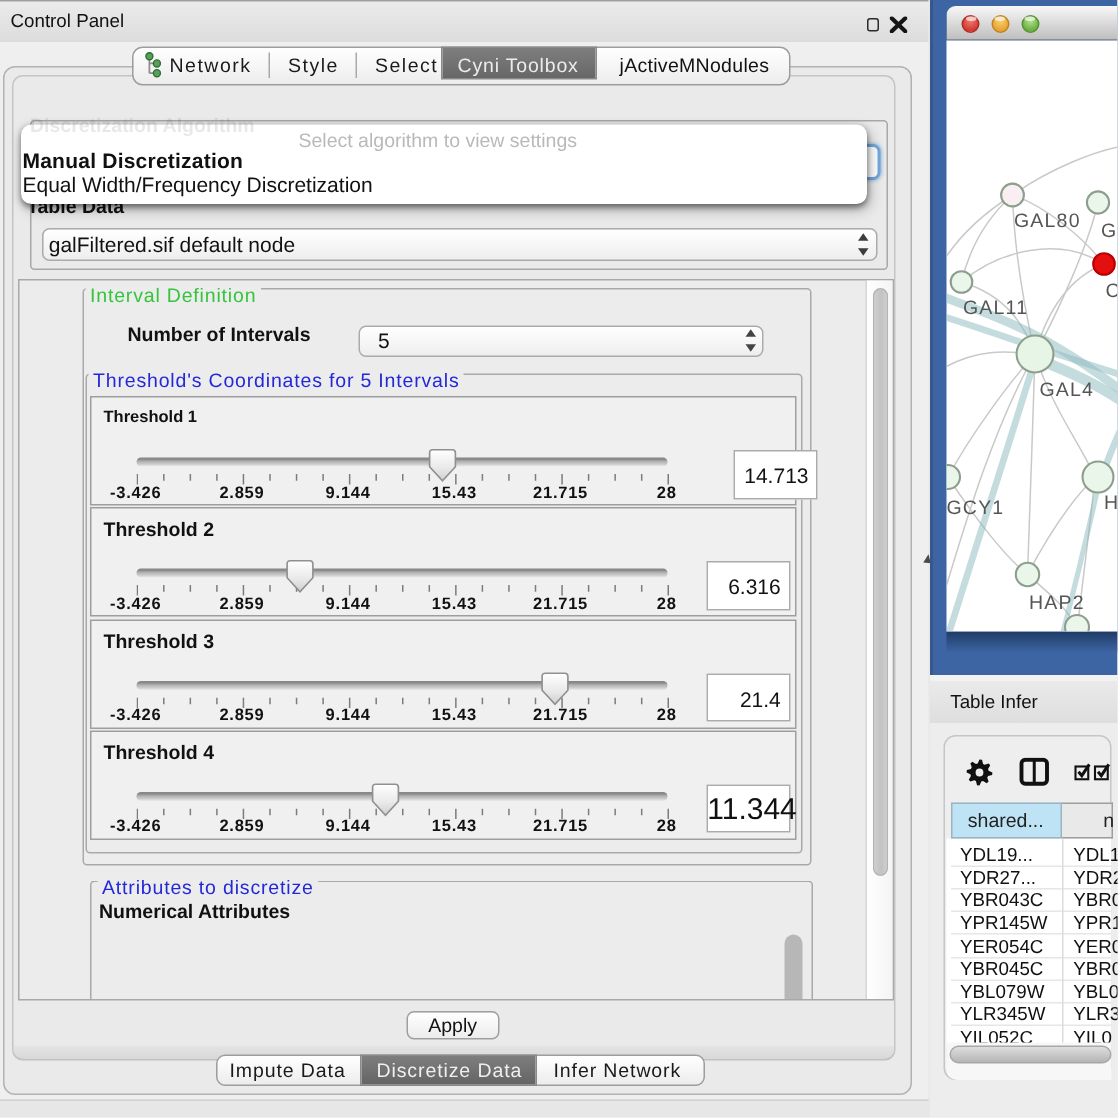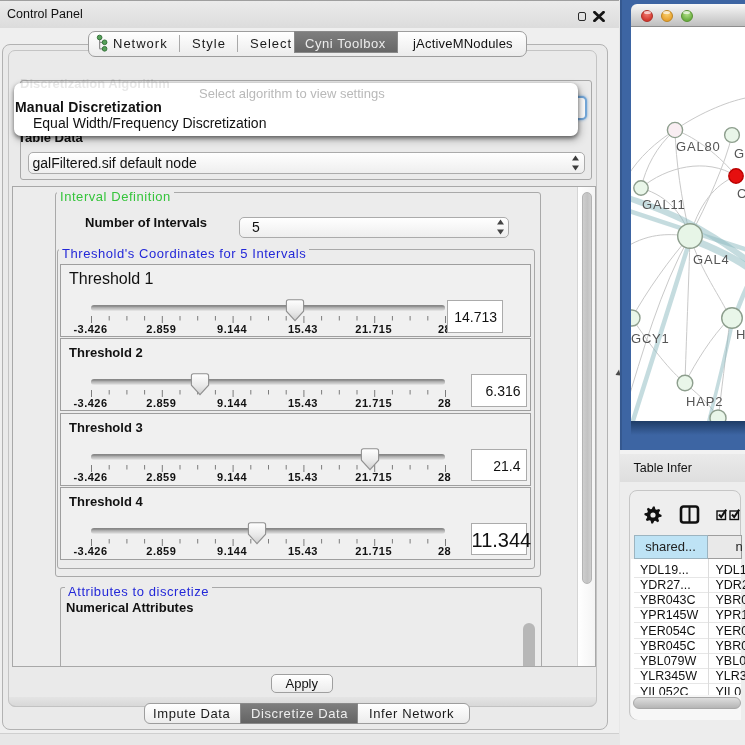--- a/index.html
+++ b/index.html
@@ -50,21 +50,21 @@
 <div class="abs" style="left:85px;top:216px;font-size:13px;color:#111;font-weight:bold;white-space:nowrap;line-height:13px;">Number of Intervals</div>
 <div class="abs" style="left:239px;top:216.5px;width:270px;height:21px;background:linear-gradient(180deg,#ffffff,#eeeeee);border:1px solid #ababab;border-radius:5px;box-sizing:border-box;"></div>
 <div class="abs" style="left:252px;top:220px;font-size:14px;color:#111;font-weight:normal;white-space:nowrap;line-height:14px;">5</div>
 <svg class="abs" style="left:496px;top:219px" width="9" height="16" viewBox="0 0 9 16">
       <path d="M4.5 0.5 L8 5.5 H1 Z" fill="#444"></path>
       <path d="M4.5 15.5 L1 10.5 H8 Z" fill="#444"></path>
     </svg>
 <div class="abs" style="left:57px;top:249px;width:478px;height:320px;border:1px solid #a9a9a9;border-radius:3px;box-sizing:border-box;"></div>
 <div class="abs" style="left:59px;top:247px;font-size:13px;color:#2328d8;font-weight:normal;white-space:nowrap;line-height:13px;background:#ececec;padding:0 3px;letter-spacing:0.55px;">Threshold's Coordinates for 5 Intervals</div>
 <div class="abs" style="left:59.5px;top:264.0px;width:471px;height:73px;background:#f0f0f0;border:1px solid #9e9e9e;box-sizing:border-box;"></div>
-<div class="abs" style="left:69px;top:272.0px;font-size:16px;color:#111;font-weight:normal;white-space:nowrap;line-height:13px;">Threshold 1</div>
+<div class="abs" style="left:69px;top:272.0px;font-size:11px;color:#111;font-weight:bold;white-space:nowrap;line-height:13px;">Threshold 1</div>
 <div class="abs" style="left:90.5px;top:305.0px;width:354.0px;height:6px;background:linear-gradient(180deg,#868686 0%,#8a8a8a 20%,#b2b2b2 45%,#cdcdcd 75%,#ebebeb 100%);border-radius:3px;"></div>
 <svg class="abs" style="left:90.5px;top:316.0px" width="356" height="8">
       <rect x="0.00" y="0" width="1" height="7" fill="#7c7c7c"></rect>
       <rect x="17.70" y="0" width="1" height="4.5" fill="#7c7c7c"></rect>
       <rect x="35.40" y="0" width="1" height="4.5" fill="#7c7c7c"></rect>
       <rect x="53.10" y="0" width="1" height="4.5" fill="#7c7c7c"></rect>
       <rect x="70.80" y="0" width="1" height="7" fill="#7c7c7c"></rect>
       <rect x="88.50" y="0" width="1" height="4.5" fill="#7c7c7c"></rect>
       <rect x="106.20" y="0" width="1" height="4.5" fill="#7c7c7c"></rect>
       <rect x="123.90" y="0" width="1" height="4.5" fill="#7c7c7c"></rect>
@@ -84,21 +84,21 @@
     </svg>
 <div class="abs" style="left:50.5px;top:323.5px;font-size:11px;color:#111;font-weight:bold;white-space:nowrap;line-height:11px;width:80px;text-align:center;letter-spacing:0.5px;left:50.5px;">-3.426</div>
 <div class="abs" style="left:121.30000000000001px;top:323.5px;font-size:11px;color:#111;font-weight:bold;white-space:nowrap;line-height:11px;width:80px;text-align:center;letter-spacing:0.5px;left:121.30000000000001px;">2.859</div>
 <div class="abs" style="left:192.1px;top:323.5px;font-size:11px;color:#111;font-weight:bold;white-space:nowrap;line-height:11px;width:80px;text-align:center;letter-spacing:0.5px;left:192.1px;">9.144</div>
 <div class="abs" style="left:262.9px;top:323.5px;font-size:11px;color:#111;font-weight:bold;white-space:nowrap;line-height:11px;width:80px;text-align:center;letter-spacing:0.5px;left:262.9px;">15.43</div>
 <div class="abs" style="left:333.7px;top:323.5px;font-size:11px;color:#111;font-weight:bold;white-space:nowrap;line-height:11px;width:80px;text-align:center;letter-spacing:0.5px;left:333.7px;">21.715</div>
 <div class="abs" style="left:404.5px;top:323.5px;font-size:11px;color:#111;font-weight:bold;white-space:nowrap;line-height:11px;width:80px;text-align:center;letter-spacing:0.5px;left:404.5px;">28</div>
 <svg class="abs" style="left:284.8px;top:299.0px" width="20" height="23" viewBox="0 0 20 23">
 <path d="M3.5 0.8 H16.5 Q18.6 0.8 18.6 3 V12.2 L10 21.6 L1.4 12.2 V3 Q1.4 0.8 3.5 0.8 Z" fill="url(#thg)" stroke="#909090" stroke-width="1.1"></path>
 </svg>
-<div class="abs" style="left:447px;top:300.0px;width:56px;height:32.5px;background:#ffffff;border:1px solid #ababab;box-sizing:border-box;font-size:14px;color:#111;text-align:right;line-height:33px;padding-right:5px;">14.713</div>
+<div class="abs" style="left:489px;top:300.0px;width:56px;height:32.5px;background:#ffffff;border:1px solid #ababab;box-sizing:border-box;font-size:14px;color:#111;text-align:right;line-height:33px;padding-right:5px;">14.713</div>
 <div class="abs" style="left:59.5px;top:338.25px;width:471px;height:73px;background:#f0f0f0;border:1px solid #9e9e9e;box-sizing:border-box;"></div>
 <div class="abs" style="left:69px;top:346.25px;font-size:13px;color:#111;font-weight:bold;white-space:nowrap;line-height:13px;">Threshold 2</div>
 <div class="abs" style="left:90.5px;top:379.25px;width:354.0px;height:6px;background:linear-gradient(180deg,#868686 0%,#8a8a8a 20%,#b2b2b2 45%,#cdcdcd 75%,#ebebeb 100%);border-radius:3px;"></div>
 <svg class="abs" style="left:90.5px;top:390.25px" width="356" height="8">
       <rect x="0.00" y="0" width="1" height="7" fill="#7c7c7c"></rect>
       <rect x="17.70" y="0" width="1" height="4.5" fill="#7c7c7c"></rect>
       <rect x="35.40" y="0" width="1" height="4.5" fill="#7c7c7c"></rect>
       <rect x="53.10" y="0" width="1" height="4.5" fill="#7c7c7c"></rect>
       <rect x="70.80" y="0" width="1" height="7" fill="#7c7c7c"></rect>
       <rect x="88.50" y="0" width="1" height="4.5" fill="#7c7c7c"></rect>
@@ -334,14 +334,14 @@
 <div class="abs" style="left:633.5px;top:683.45px;width:107.5px;height:1px;background:#e6e6e6;"></div>
 <div class="abs" style="left:640px;top:685.7px;font-size:12.5px;color:#111;font-weight:normal;white-space:nowrap;line-height:12.5px;">YIL052C</div>
 <div class="abs" style="left:715.5px;top:685.7px;font-size:12.5px;color:#111;font-weight:normal;white-space:nowrap;line-height:12.5px;">YIL0</div>
 <div class="abs" style="left:633.5px;top:698.7px;width:107.5px;height:1px;background:#e6e6e6;"></div>
 <div class="abs" style="left:630.5px;top:694.5px;width:110px;height:25px;background:#f7f7f7;border-radius:0 0 0 7px;"></div>
 <div class="abs" style="left:633px;top:696.5px;width:108px;height:12px;background:linear-gradient(180deg,#dedede,#b5b5b5);border:1px solid #a8a8a8;border-radius:7px;box-sizing:border-box;"></div>
 <div class="abs" style="left:707.5px;top:558.5px;width:1px;height:136px;background:#dcdcdc;"></div>
 <div class="abs" style="left:14px;top:83px;width:564px;height:53px;background:#ffffff;border-radius:7px;box-shadow:0 2px 4px rgba(0,0,0,0.5),2px 4px 9px rgba(0,0,0,0.25);"></div>
 <div class="abs" style="left:199px;top:86.5px;font-size:13px;color:#b9b9b9;font-weight:normal;white-space:nowrap;line-height:13px;">Select algorithm to view settings</div>
 <div class="abs" style="left:15px;top:100px;font-size:14px;color:#111;font-weight:bold;white-space:nowrap;line-height:14px;letter-spacing:0.15px;">Manual Discretization</div>
-<div class="abs" style="left:15px;top:116px;font-size:14px;color:#111;font-weight:normal;white-space:nowrap;line-height:14px;margin-left:18px;">Equal Width/Frequency Discretization</div>
+<div class="abs" style="left:15px;top:116px;font-size:14px;color:#111;font-weight:normal;white-space:nowrap;line-height:14px;">Equal Width/Frequency Discretization</div>
 <div class="abs" style="left:20px;top:77px;font-size:13px;color:rgba(80,80,80,0.13);font-weight:bold;white-space:nowrap;line-height:13px;">Discretization Algorithm</div>
 </div>
 </body></html>

